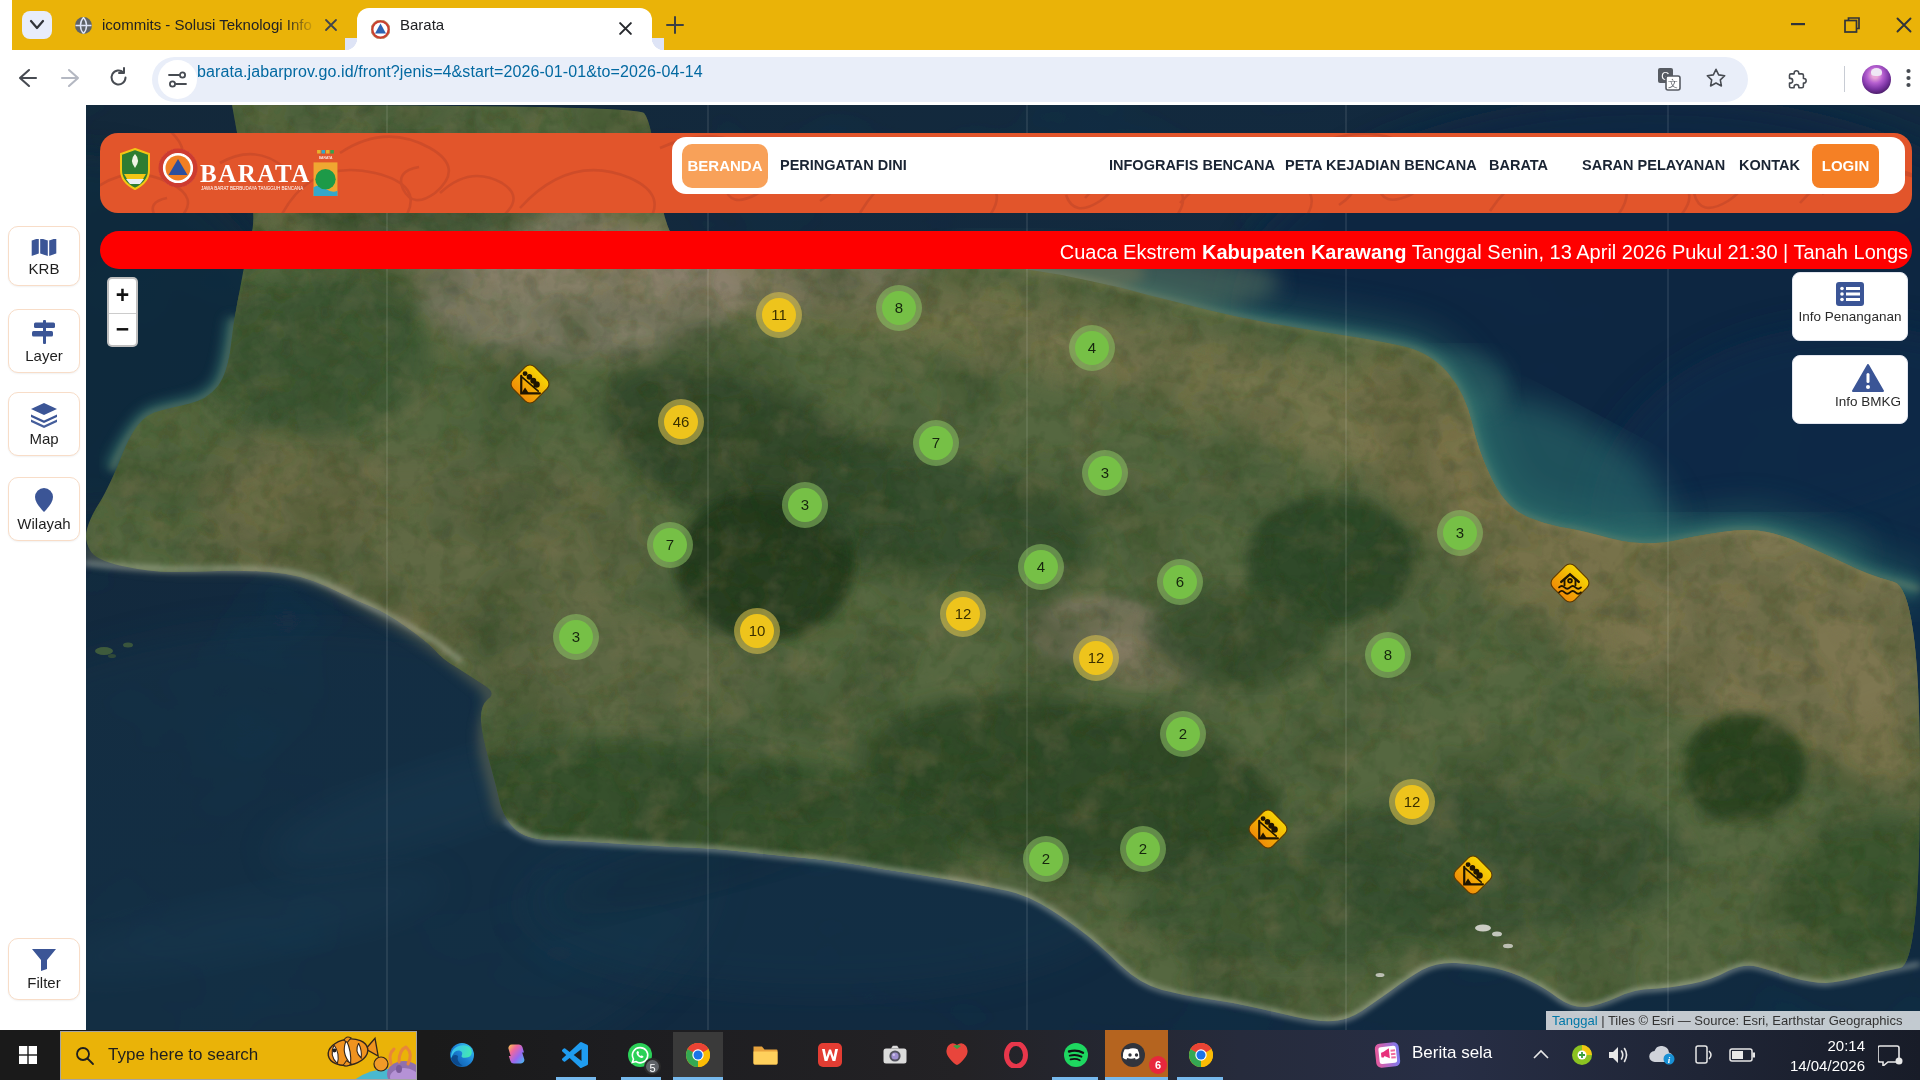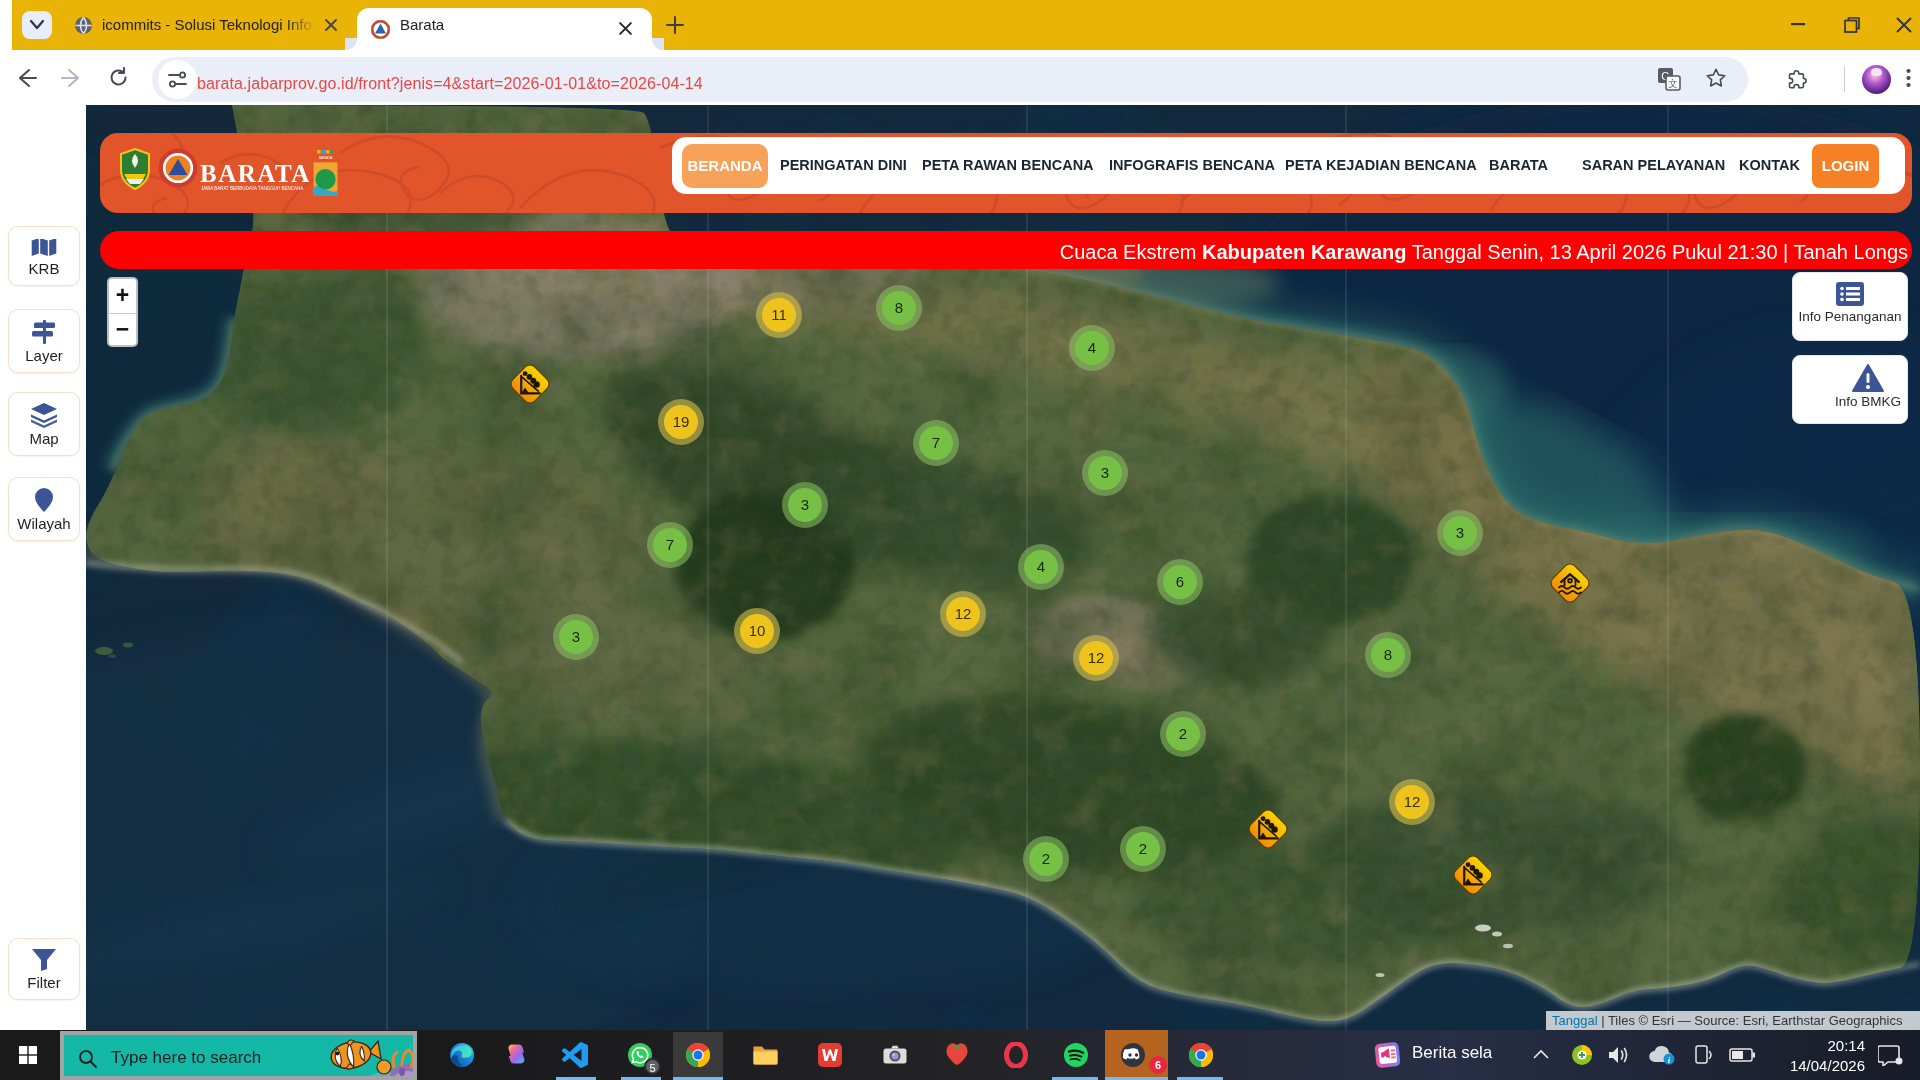--- a/index.html
+++ b/index.html
@@ -8,21 +8,21 @@
   .abs { position:absolute; }
 
   
   #tabstrip { position:absolute; left:12px; top:0; width:1920px; height:66px; background:#eab308; }
   #toolbar { position:absolute; left:0; top:50px; width:1920px; height:55px; background:#ffffff; }
   .tab-active { position:absolute; left:345px; top:8px; width:295px; height:42px; background:#fff; border-radius:12px 12px 0 0; }
   .curve { position:absolute; bottom:0; width:12px; height:12px; background:#fff; }
     .tabtxt { position:absolute; top:16px; font-size:15px; color:#202124; white-space:nowrap; }
   #urlpill { position:absolute; left:152px; top:7px; width:1596px; height:45px; border-radius:23px; background:#e9eef9; }
   .navarrow { position:absolute; top:62px; font-size:23px; color:#474b52; }
-  #urltext { position:absolute; left:197px; top:25px; font-size:16px; color:#ef4444; letter-spacing:0.1px; }
+  #urltext { position:absolute; left:197px; top:13px; font-size:16px; color:#0369a1; letter-spacing:0.1px; }
 
   
   #mapwrap { position:absolute; left:0; top:105px; width:1920px; height:925px; overflow:hidden; }
   #mapsvg { position:absolute; left:0; top:0; }
 
   
   #sidebar { position:absolute; left:0; top:105px; width:86px; height:925px; background:#ffffff; }
   .sidebtn { position:absolute; left:8px; width:72px; background:#fff; border:1px solid #f8ddc8; border-radius:10px; box-shadow:0 1px 2px rgba(0,0,0,0.06); text-align:center; color:#1f1f1f; font-size:15px; }
   .sidebtn svg { display:block; margin:9px auto 2px; }
   .sidebtn .lbl { display:block; padding-bottom:8px; }
@@ -53,21 +53,21 @@
   .clg span { background:#76c046; }
   .cly { background:rgba(212,190,76,0.60); }
   .cly span { background:#eec41c; color:#3a3000; }
 
   
   #attrib { position:absolute; left:1546px; top:1011px; width:374px; height:19px; background:rgba(255,255,255,0.75); font-size:13px; color:#333; line-height:19px; padding-left:6px; white-space:nowrap; }
   #attrib a { color:#0078a8; }
 
   
   #taskbar { position:absolute; left:0; top:1030px; width:1920px; height:50px; background:linear-gradient(90deg,#1a1a1a 0px,#1a1a1a 430px,#1d1d20 620px,#232225 960px,#262b3c 1240px,#272e45 1450px,#1f2536 1700px,#181c28 1920px); }
-  #searchbox { position:absolute; left:60px; top:1031px; width:357px; height:49px; background:#14b8a6; border:4px solid #a3a3a3; overflow:hidden; }
+  #searchbox { position:absolute; left:60px; top:1031px; width:357px; height:49px; background:#eab308; border:1px solid #a3a3a3; overflow:hidden; }
   #searchtxt { position:absolute; left:47px; top:13px; font-size:17px; color:#1f1f1f; }
   .tb-ic { position:absolute; top:1042px; width:26px; height:26px; }
   .underline { position:absolute; top:1077px; height:3px; background:#76b9ed; }
   #clock { position:absolute; right:55px; top:1036px; width:110px; text-align:right; color:#fff; font-size:15px; line-height:20px; }
 </style>
 </head>
 <body>
 <div id="stage">
 
   <div id="mapwrap">
@@ -259,21 +259,20 @@
           <rect x="19" y="0" width="4" height="4" fill="#3aa04a"></rect>
       </g>
       <text x="13.5" y="10.5" font-size="4" fill="#fff" text-anchor="middle" font-family="Liberation Sans">BARATA</text>
       <rect x="0" y="14" width="27" height="38" fill="#f0a731"></rect>
       <path d="M0 42 q8 -4 14 2 q7 5 13 2 V52 H0 Z" fill="#35a8c9"></path>
       <circle cx="13.5" cy="33" r="11.5" fill="#1d9a48"></circle>
     </svg>
     <div id="navpanel">
       <div id="beranda">BERANDA</div>
       <div class="nav" style="left:108px;">PERINGATAN DINI</div>
-      <div class="nav" style="left:250px;">PETA RAWAN BENCANA</div>
       <div class="nav" style="left:437px;">INFOGRAFIS BENCANA</div>
       <div class="nav" style="left:613px;">PETA KEJADIAN BENCANA</div>
       <div class="nav" style="left:817px;">BARATA</div>
       <div class="nav" style="left:910px;">SARAN PELAYANAN</div>
       <div class="nav" style="left:1067px;">KONTAK</div>
       <div id="loginbtn">LOGIN</div>
     </div>
   </div>
   <div id="redbar">
     <div id="redtxt">Cuaca Ekstrem <b>Kabupaten Karawang</b> Tanggal Senin, 13 April 2026 Pukul 21:30 | Tanah Longs</div>
@@ -345,21 +344,21 @@
 <div class="cl clg" style="left:1023px;top:836px;">
         <span>2</span>
       </div>
 <div class="cl clg" style="left:1120px;top:826px;">
         <span>2</span>
       </div>
 <div class="cl cly" style="left:756px;top:292px;">
         <span>11</span>
       </div>
 <div class="cl cly" style="left:658px;top:399px;">
-        <span>19</span>
+        <span>46</span>
       </div>
 <div class="cl cly" style="left:940px;top:591px;">
         <span>12</span>
       </div>
 <div class="cl cly" style="left:734px;top:608px;">
         <span>10</span>
       </div>
 <div class="cl cly" style="left:1073px;top:635px;">
         <span>12</span>
       </div>

